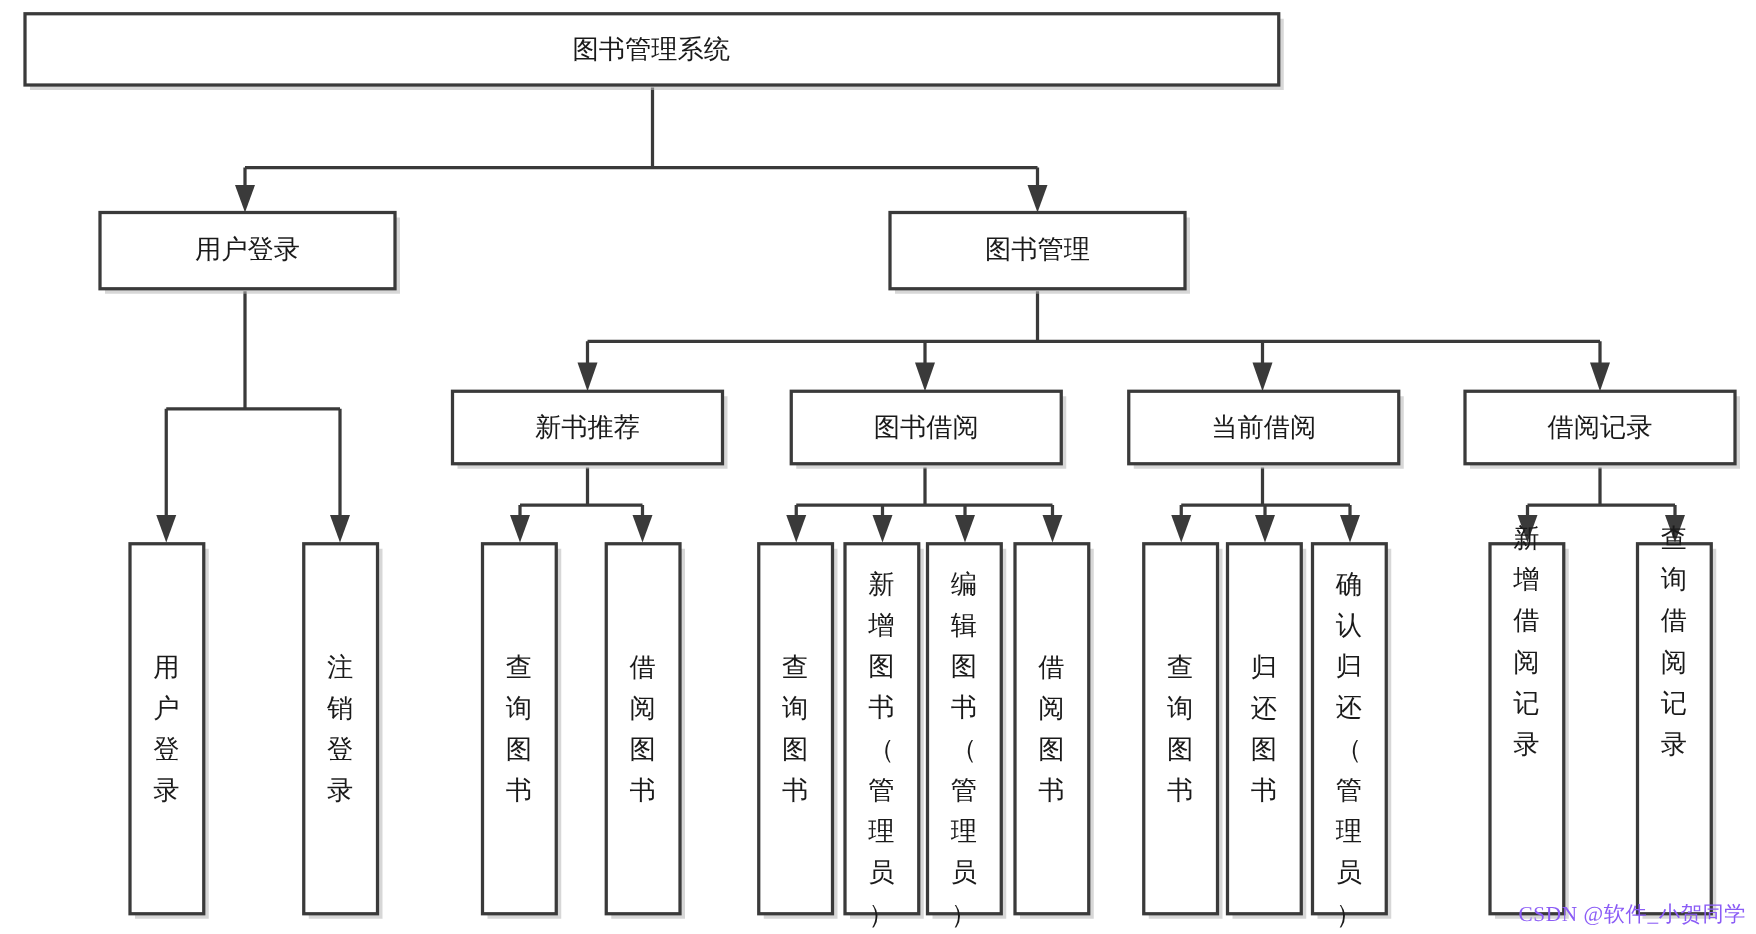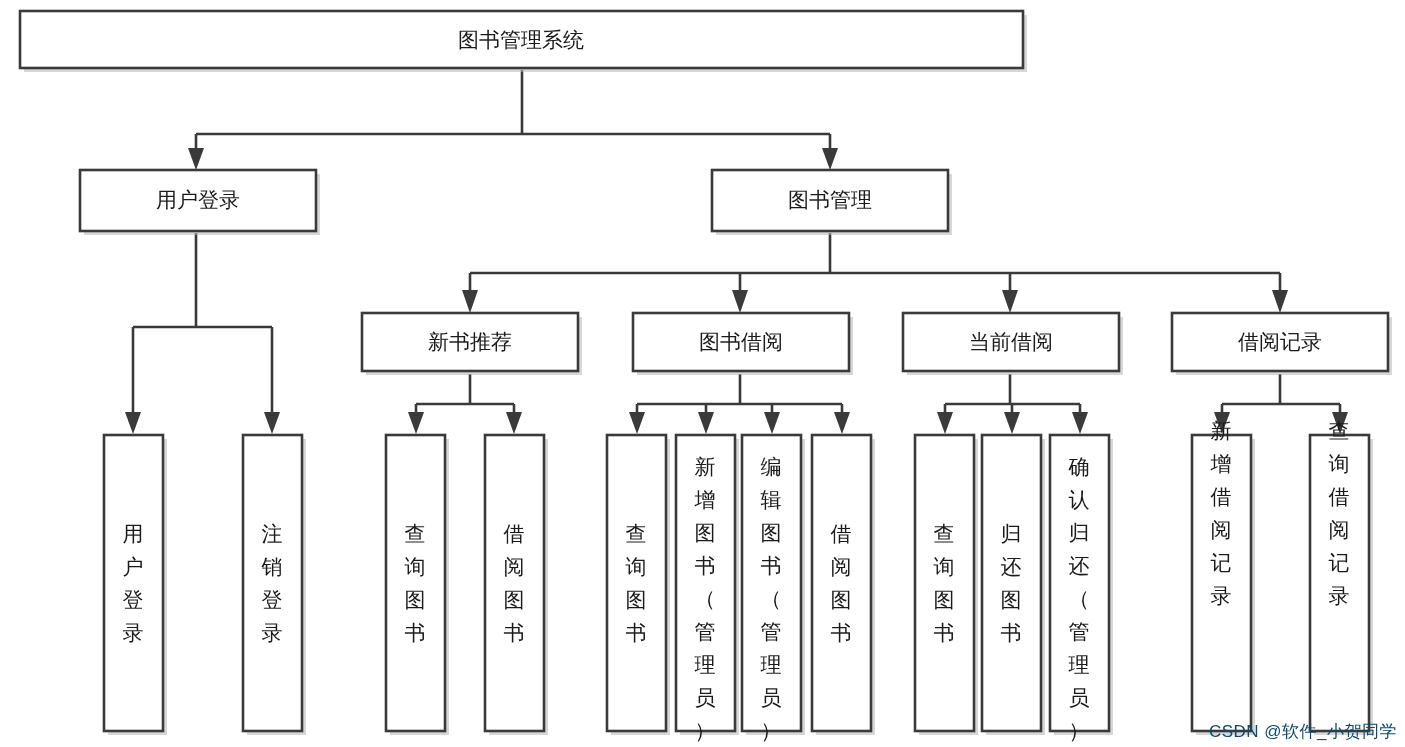--- a/index.html
+++ b/index.html
@@ -53,23 +53,23 @@
   .node-label-v {
     font-family: "DejaVu Sans", "Liberation Sans", sans-serif;
     font-size: 21px;
     fill: #1a1a1a;
     text-anchor: middle;
   }
   .watermark {
     position: absolute;
     right: 8px;
     bottom: 4px;
-    font-family: Liberation Sans, sans-serif;
+    font-family: Liberation Serif, serif;
     font-size: 17px;
-    color: #0c4a6e;
+    color: #8b5cf6;
     letter-spacing: 0.5px;
     white-space: nowrap;
     pointer-events: none;
   }
 </style>
 </head>
 <body>
 
 <div id="diagram-root">
   <svg class="flow" viewBox="0 0 1405 747" xmlns="http://www.w3.org/2000/svg">

